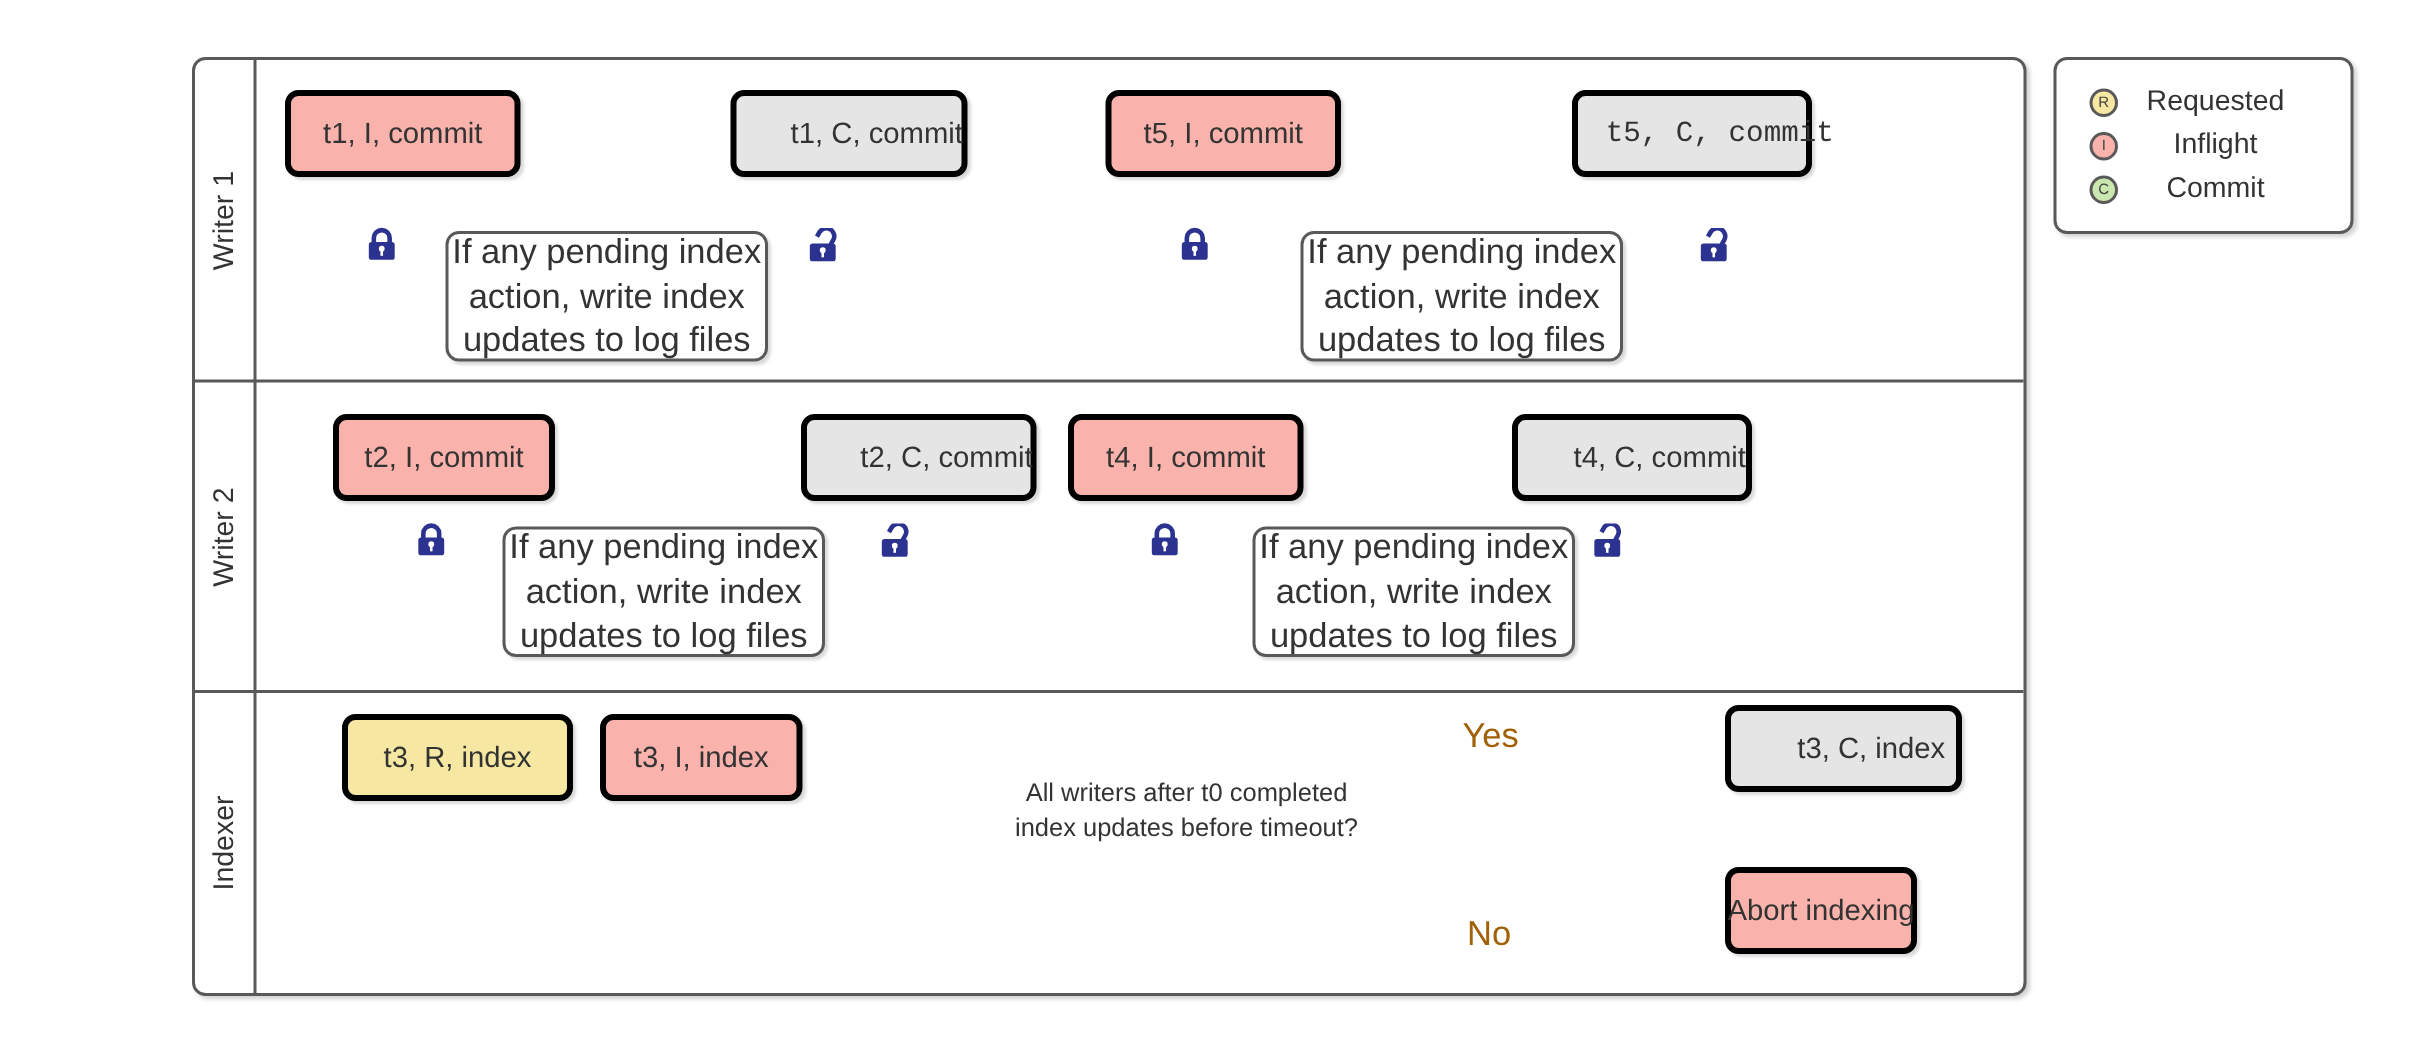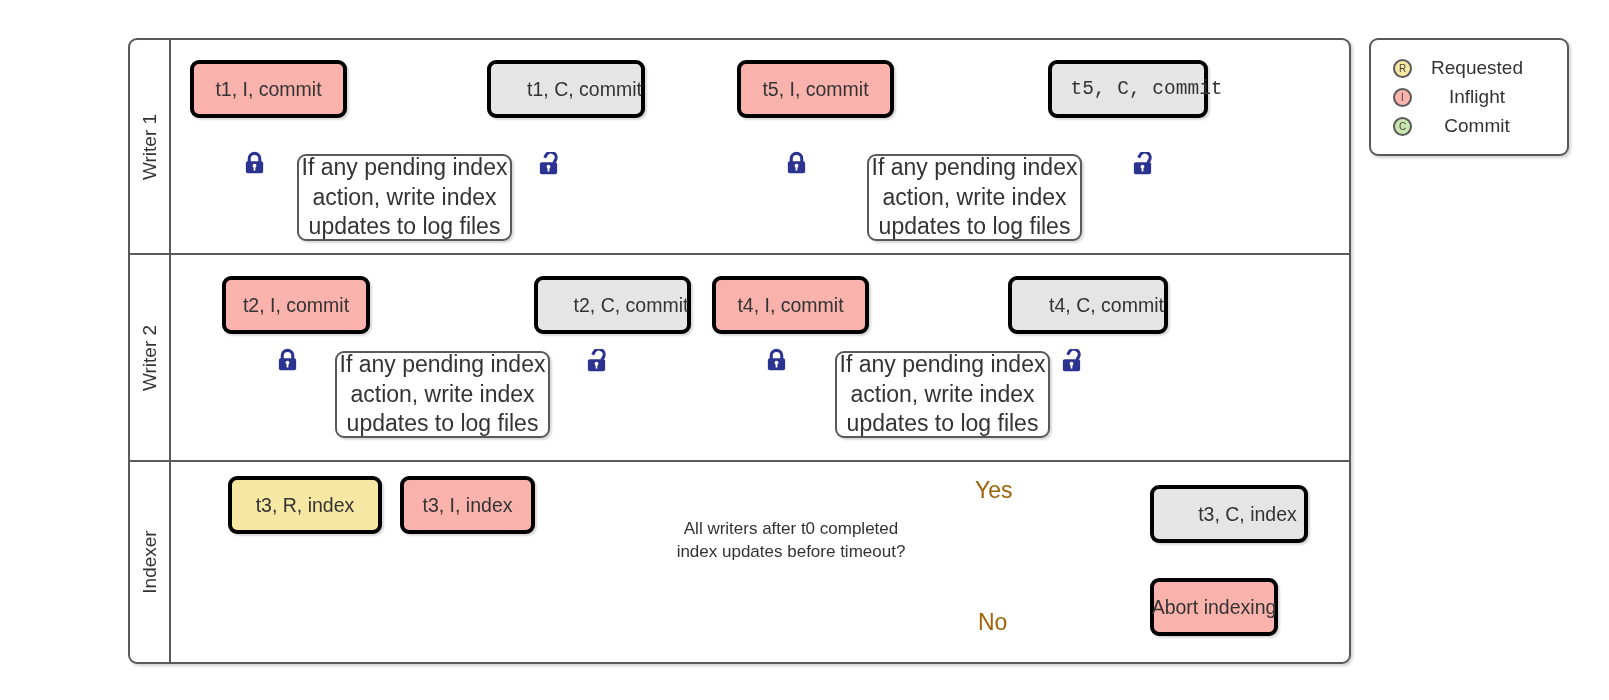--- a/index.html
+++ b/index.html
@@ -173,16 +173,16 @@
     </svg>
   <svg class="lock" style="left:1060px;top:349px;" viewBox="0 0 24 24">
       <use href="#sym-lock-open"></use>
     </svg>
 
   <div class="node yellow" style="left:180px;top:476px;width:154px;margin-left:48px;">t3, R, index</div>
   <div class="node pink" style="left:400px;top:476px;width:135px;">t3, I, index</div>
   <div class="diamond-text">All writers after t0 completed index updates before timeout?</div>
   <div class="branch-label" style="left:975px;top:477px;">Yes</div>
   <div class="branch-label" style="left:978px;top:609px;">No</div>
-  <div class="node green" style="left:1150px;top:485px;width:158px;">t3, C, index</div>
+  <div class="node green" style="left:1150px;top:470px;width:158px;">t3, C, index</div>
   <div class="node pink" style="left:1150px;top:578px;width:128px;">Abort indexing</div>
 
 </div>
 
 </body></html>

